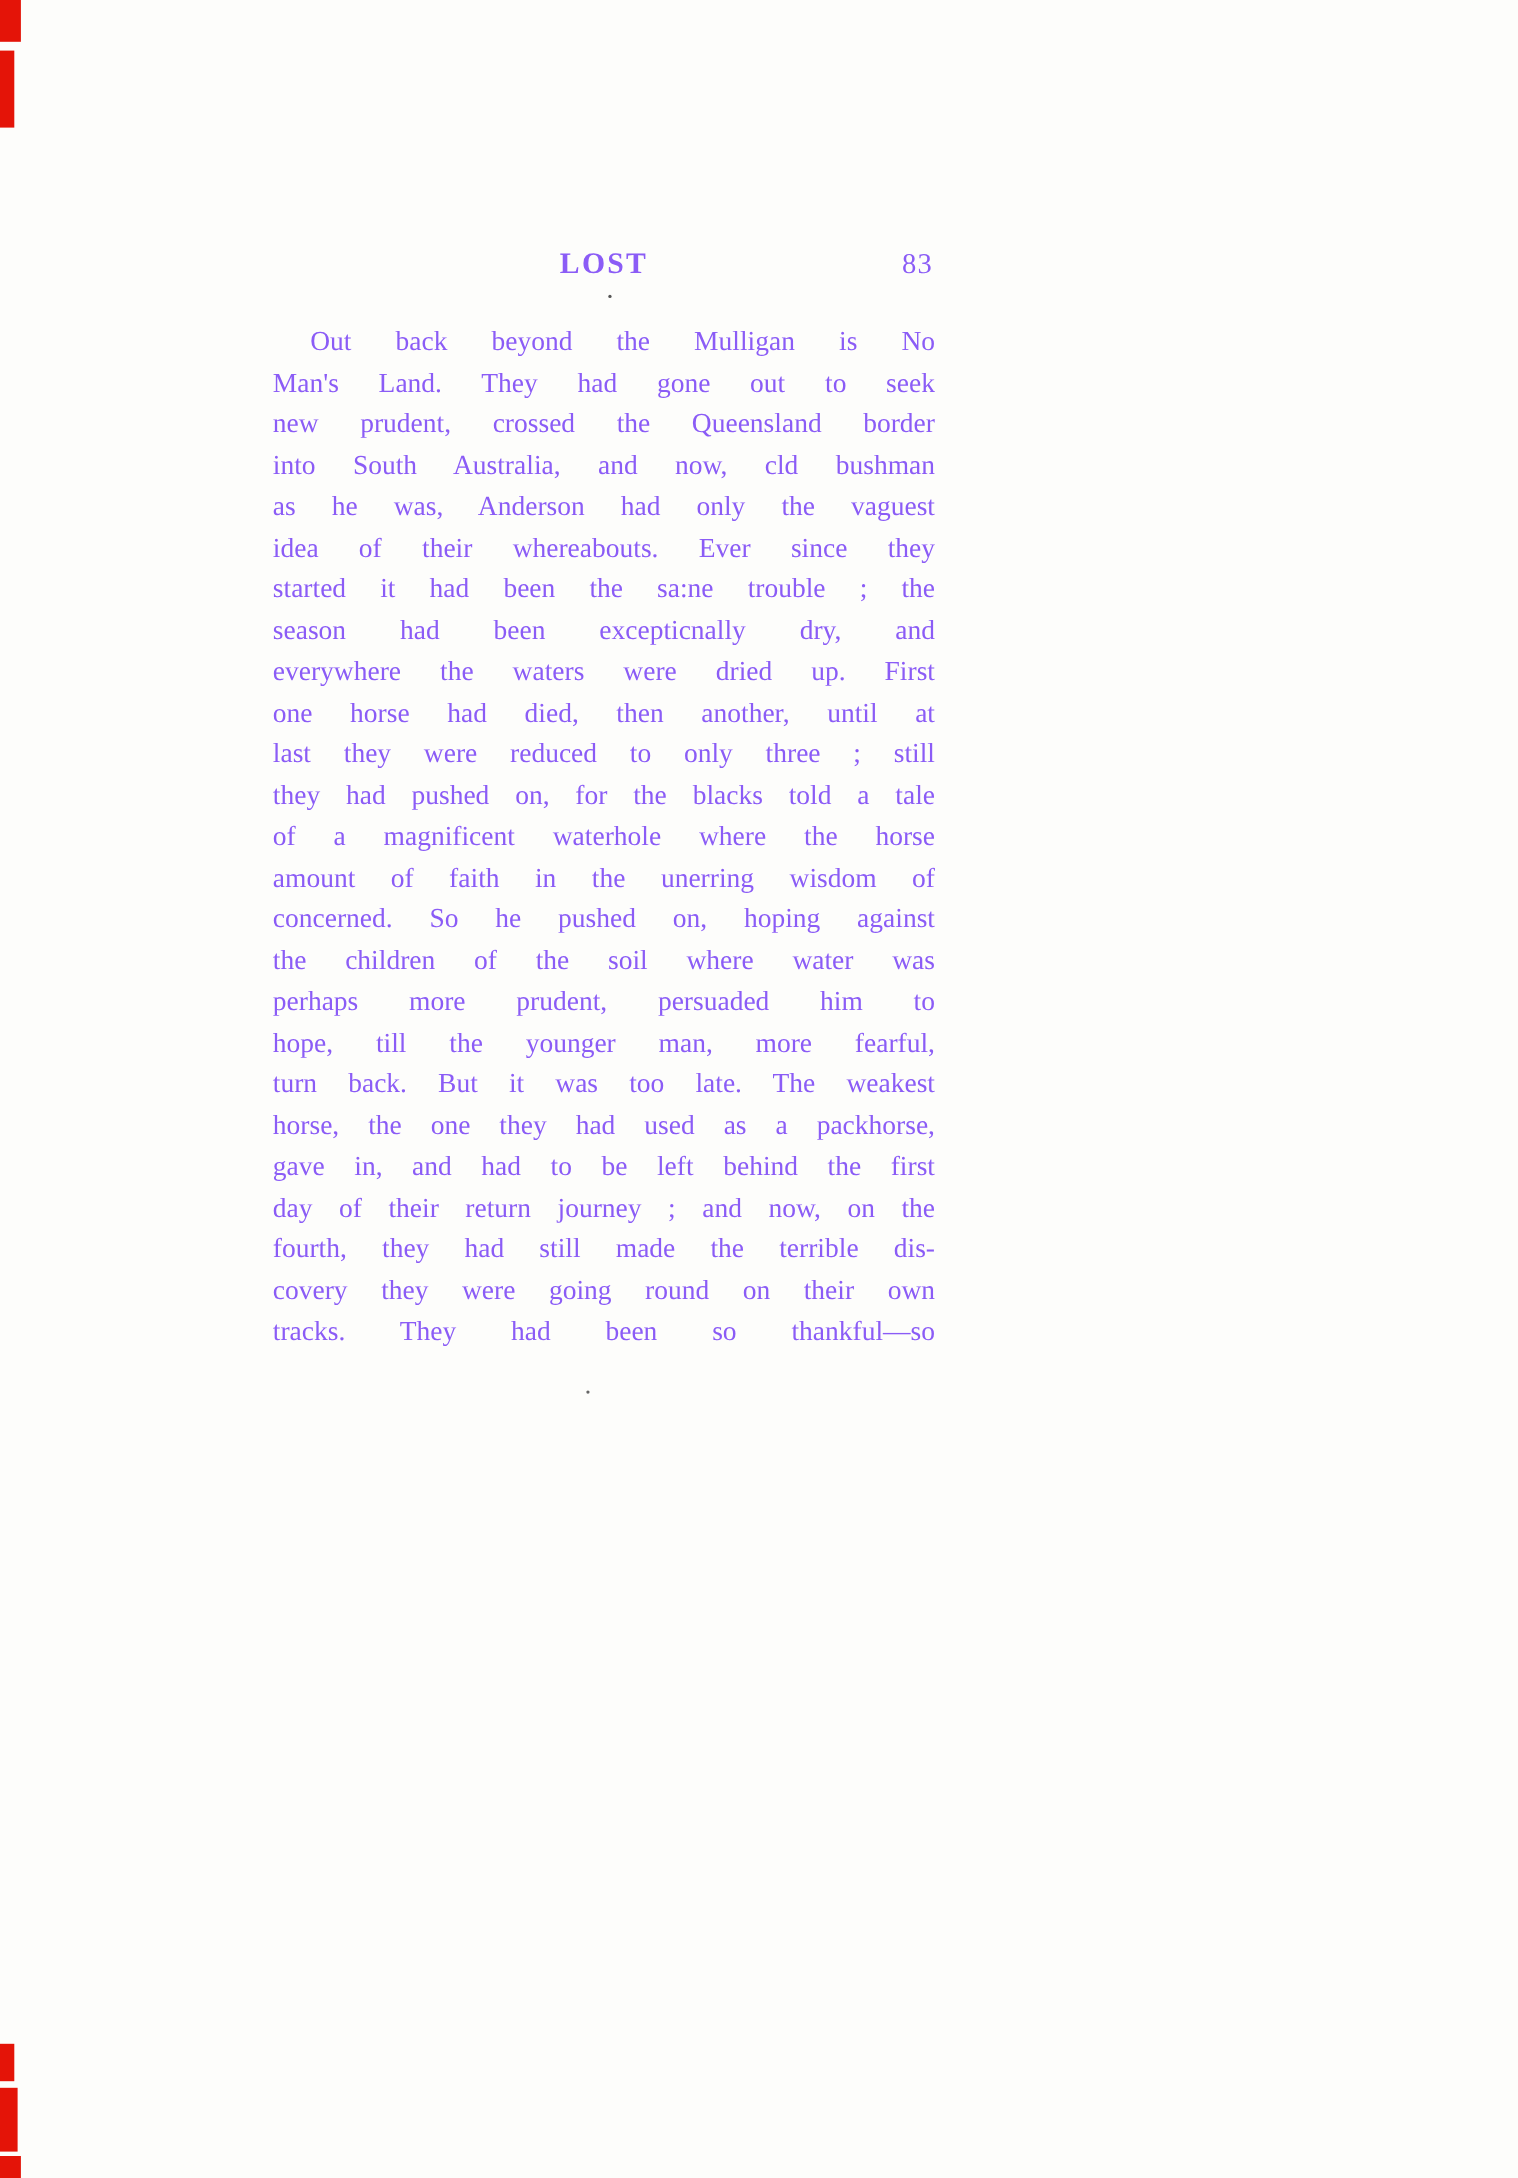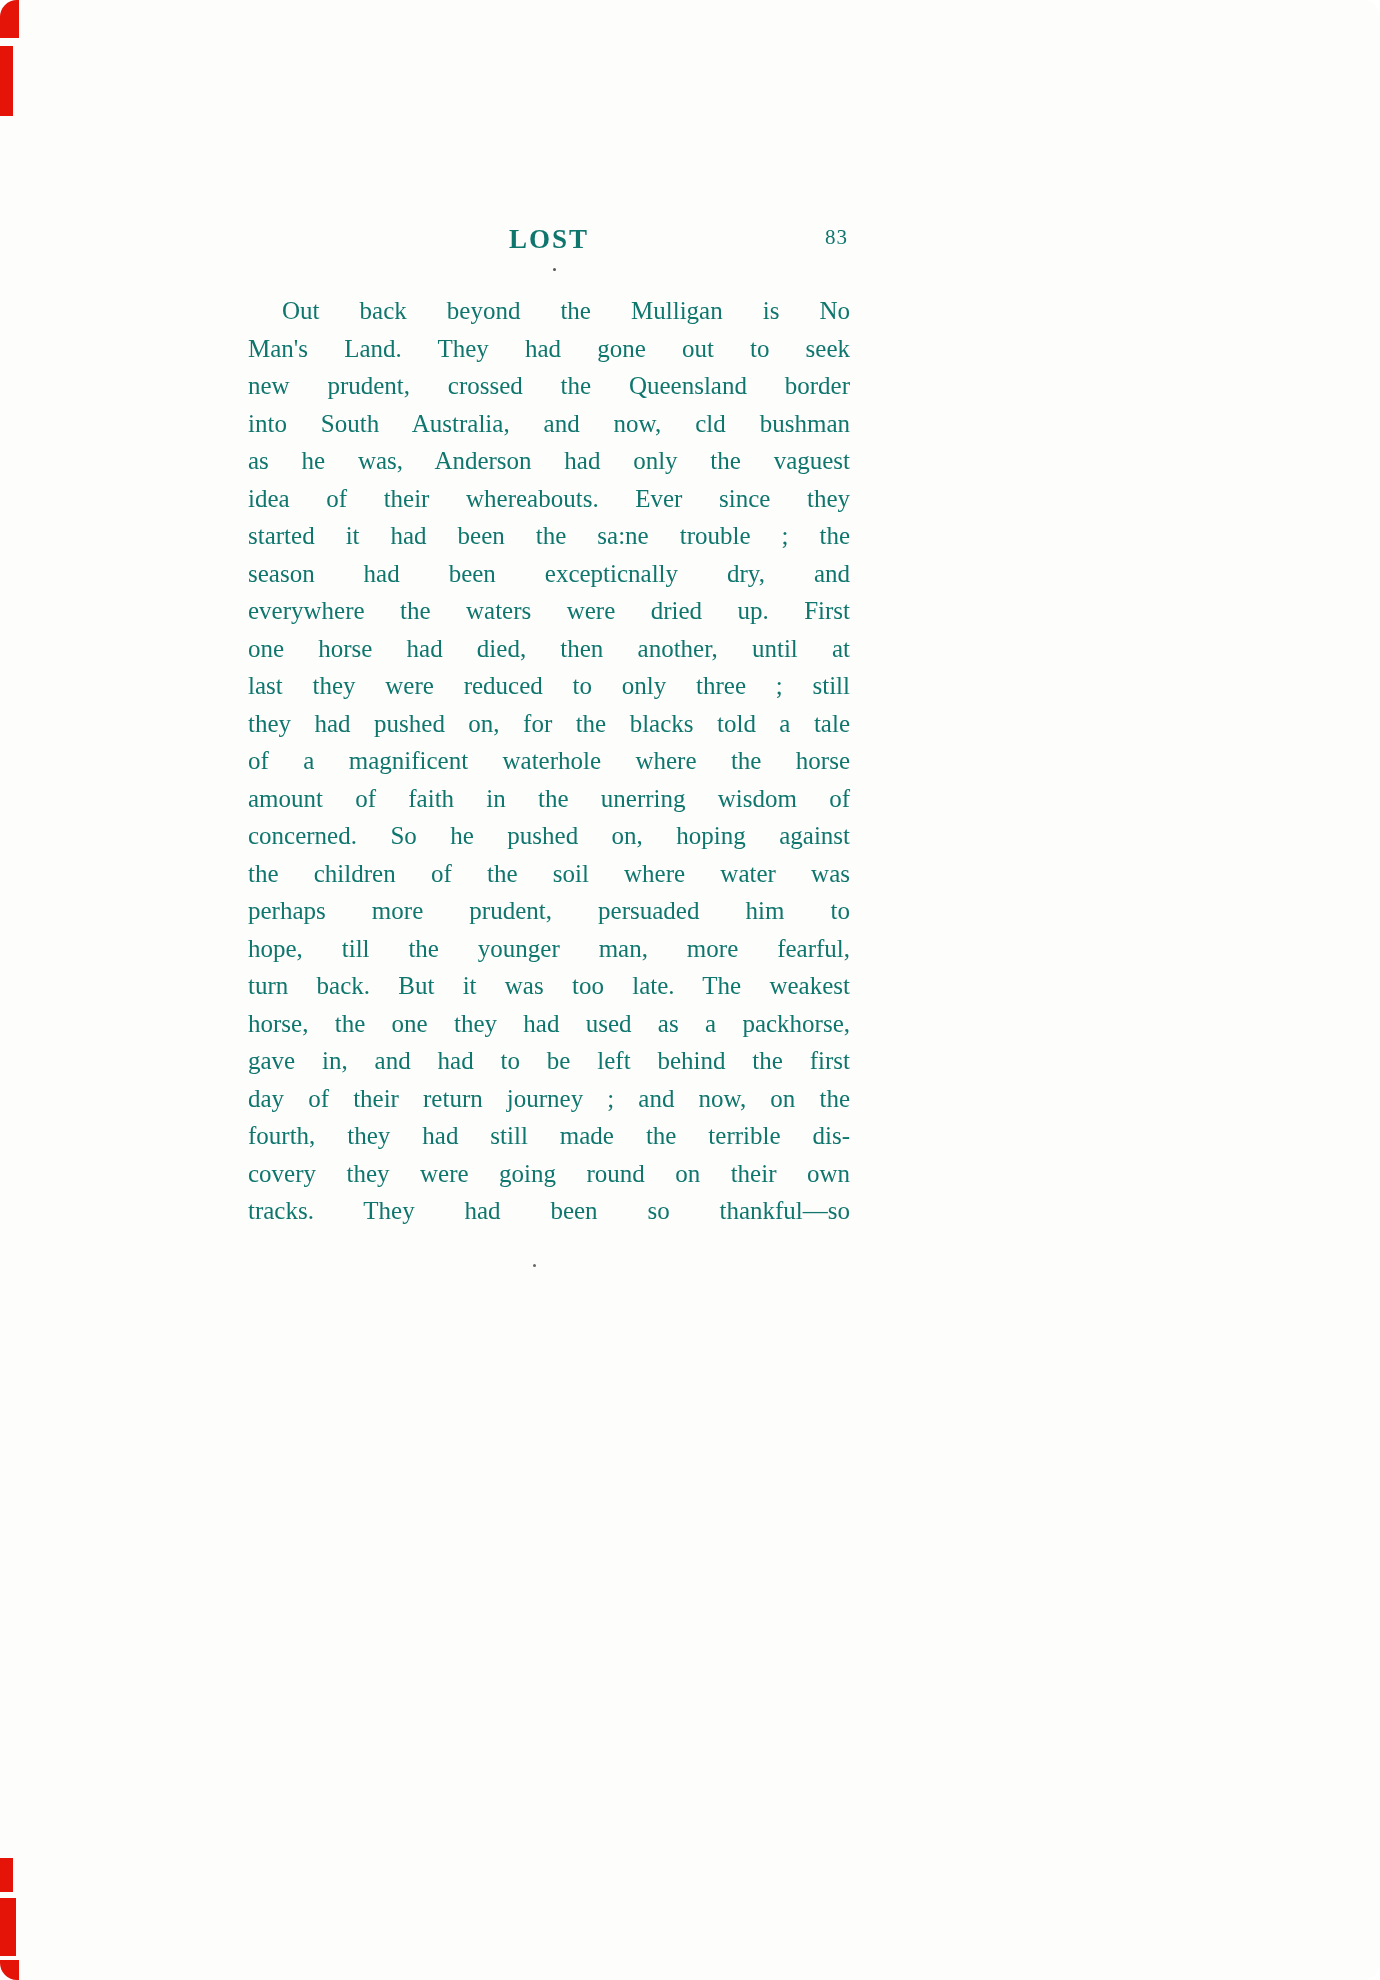--- a/index.html
+++ b/index.html
@@ -3,22 +3,21 @@
 <meta charset="utf-8">
 <style>
   html, body { margin: 0; padding: 0; }
   .page {
     position: relative;
     width: 1380px;
     height: 1980px;
     background: #fdfdfb;
     overflow: hidden;
     font-family: "Liberation Serif", serif;
-    color: #0f766e;
-    border-radius: 17px;
+    color: #8b5cf6;
   }
   .column {
     position: absolute;
     left: 248px;
     top: 224px;
     width: 602px;
   }
   .page-header {
     position: relative;
     height: 40px;
@@ -26,21 +25,21 @@
   .page-title {
     text-align: center;
     font-size: 27px;
     font-weight: 600;
     letter-spacing: 2px;
   }
   .page-number {
     position: absolute;
     right: 2px;
     top: 1px;
-    font-size: 21px;
+    font-size: 26px;
     letter-spacing: 1px;
   }
   .header-dot {
     position: absolute;
     left: 305px;
     top: 44px;
     width: 3px;
     height: 3px;
     border-radius: 50%;
     background: #555;

